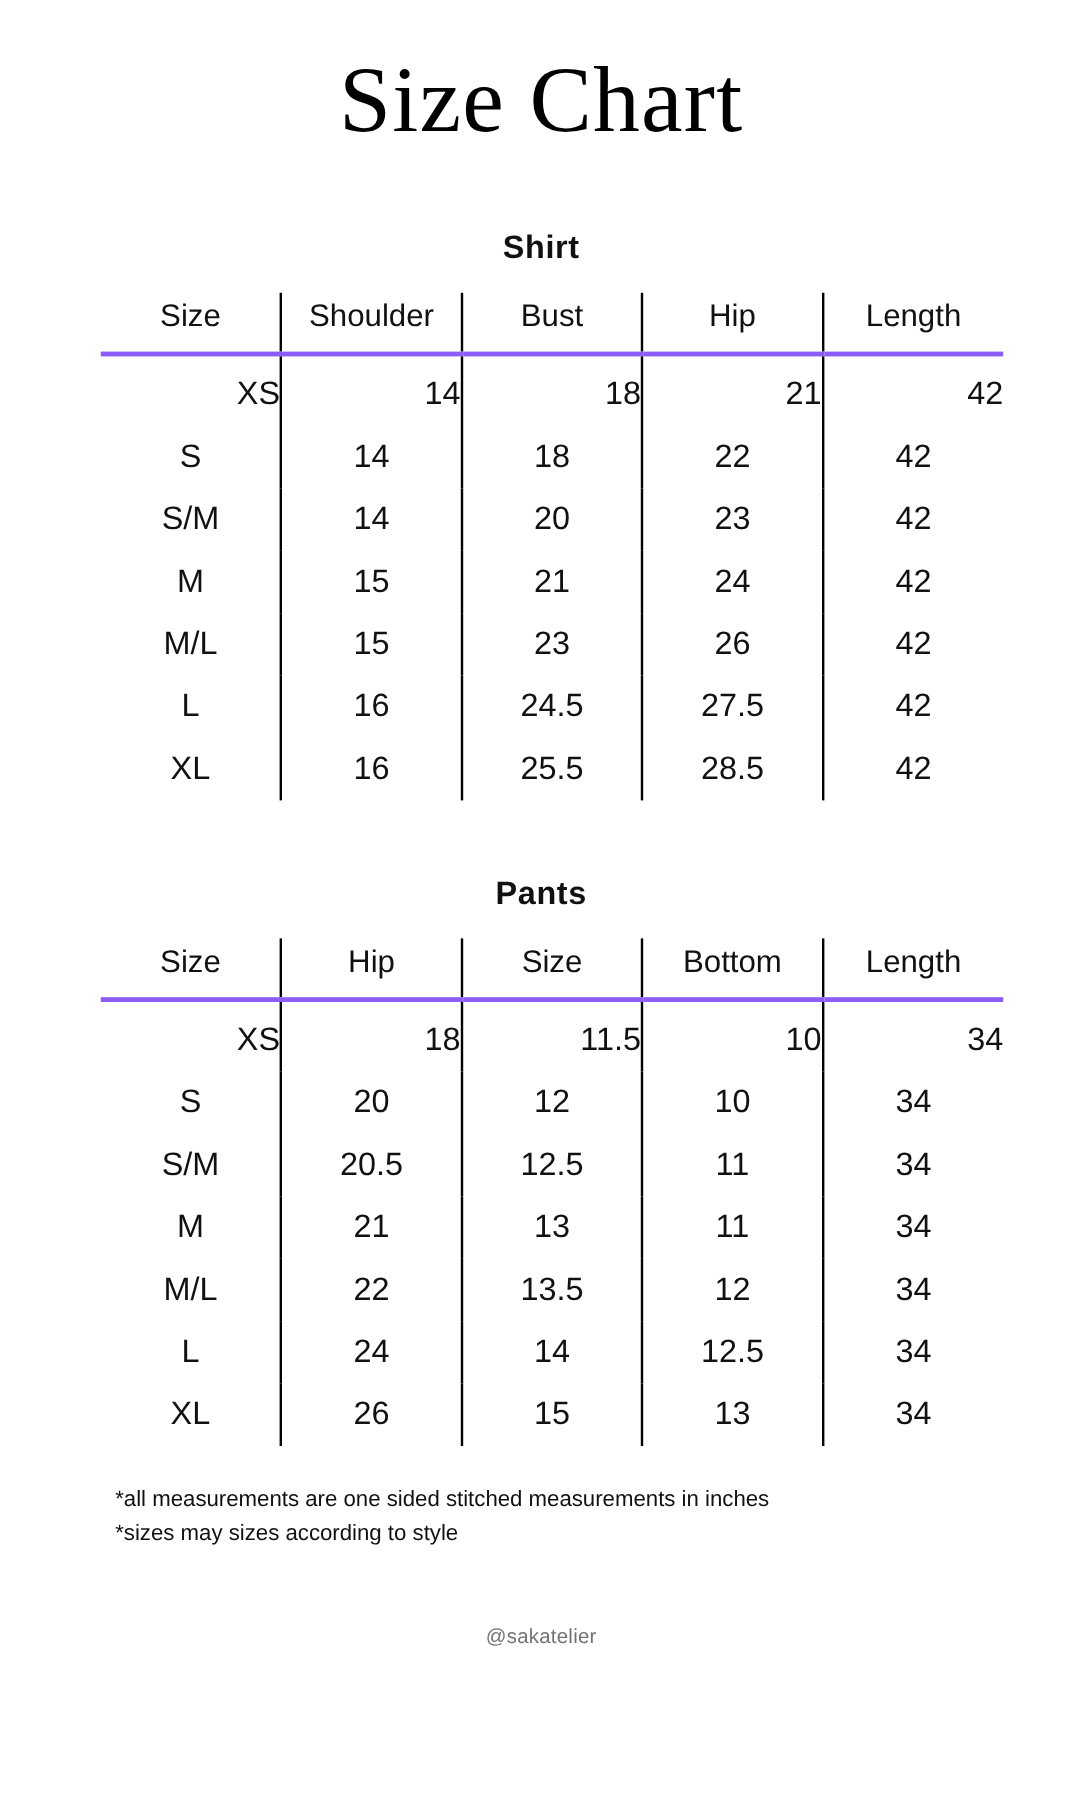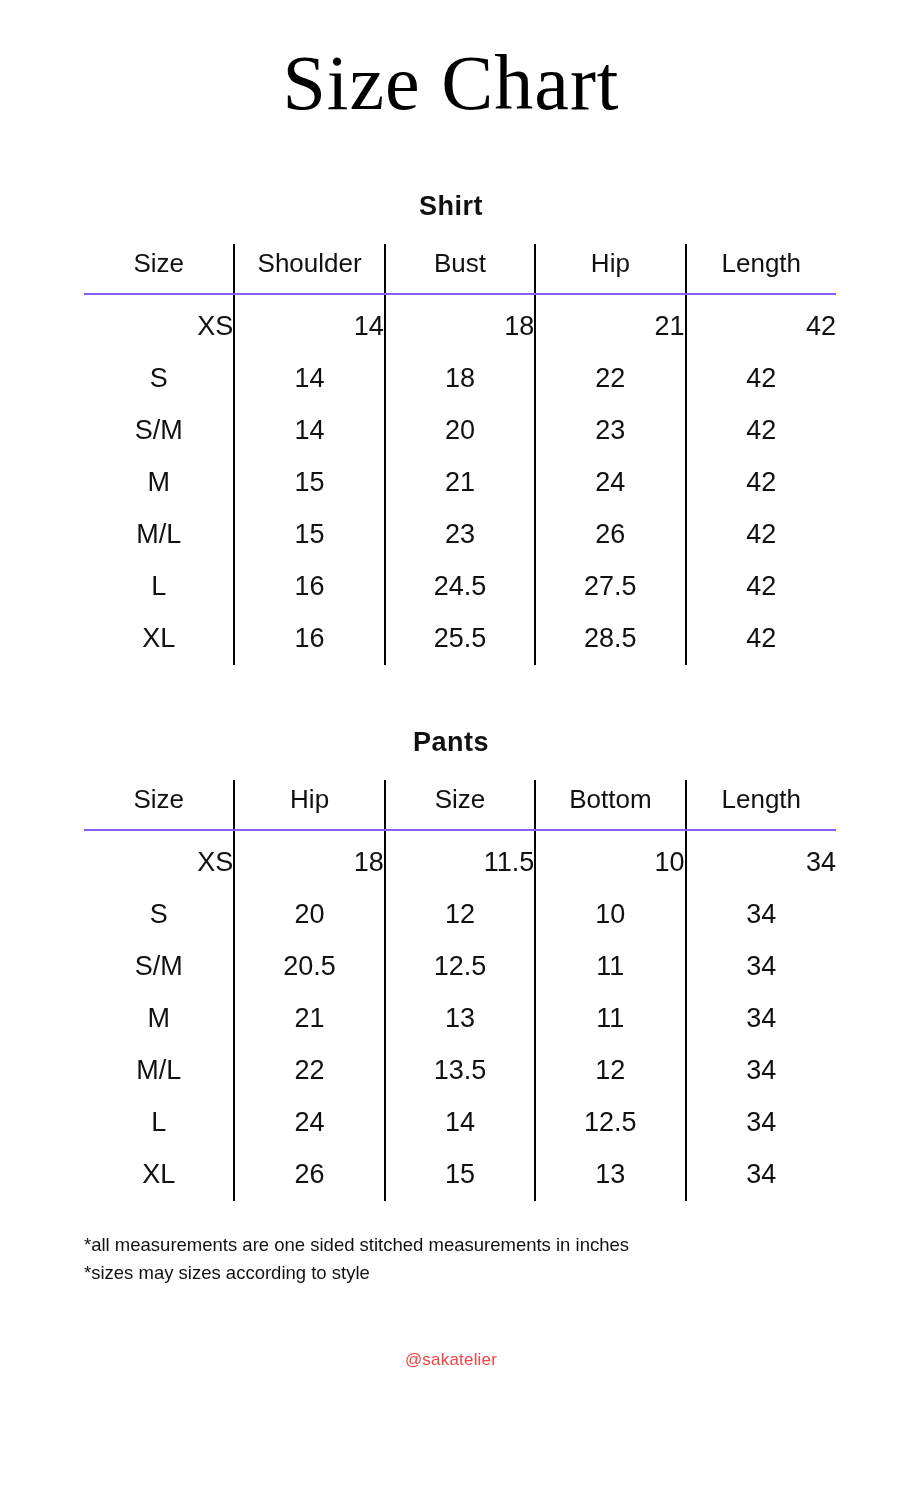--- a/index.html
+++ b/index.html
@@ -58,51 +58,51 @@
   table.size-table td {
     text-align: center;
     font-weight: 400;
     color: #111111;
     padding: 0;
   }
 
   table.size-table thead th {
     font-size: 26px;
     padding: 4px 0 14px 0;
-    border-bottom: 2px solid #8b5cf6;
+    border-bottom: 4px solid #8b5cf6;
   }
 
   table.size-table thead th + th,
   table.size-table tbody td + td {
     border-left: 2px solid #000000;
   }
 
   table.size-table tbody td {
     font-size: 27px;
     height: 52px;
     vertical-align: middle;
   }
 
   table.size-table tbody tr:first-child td {
     padding-top: 6px;
     text-align: right;
   }
 
   .notes {
-    margin: 30px 0 0 0;
+    margin: 30px 0 0 12px;
     font-size: 18.5px;
     line-height: 1.55;
     color: #111111;
   }
 
   .handle {
     margin-top: 62px;
     text-align: center;
     font-size: 17px;
-    color: #ef4444;
+    color: #737373;
     letter-spacing: 0.2px;
   }
 </style>
 </head>
 <body>
 
 <div class="page">
 
   <h1 class="main-title">Size Chart</h1>
 

